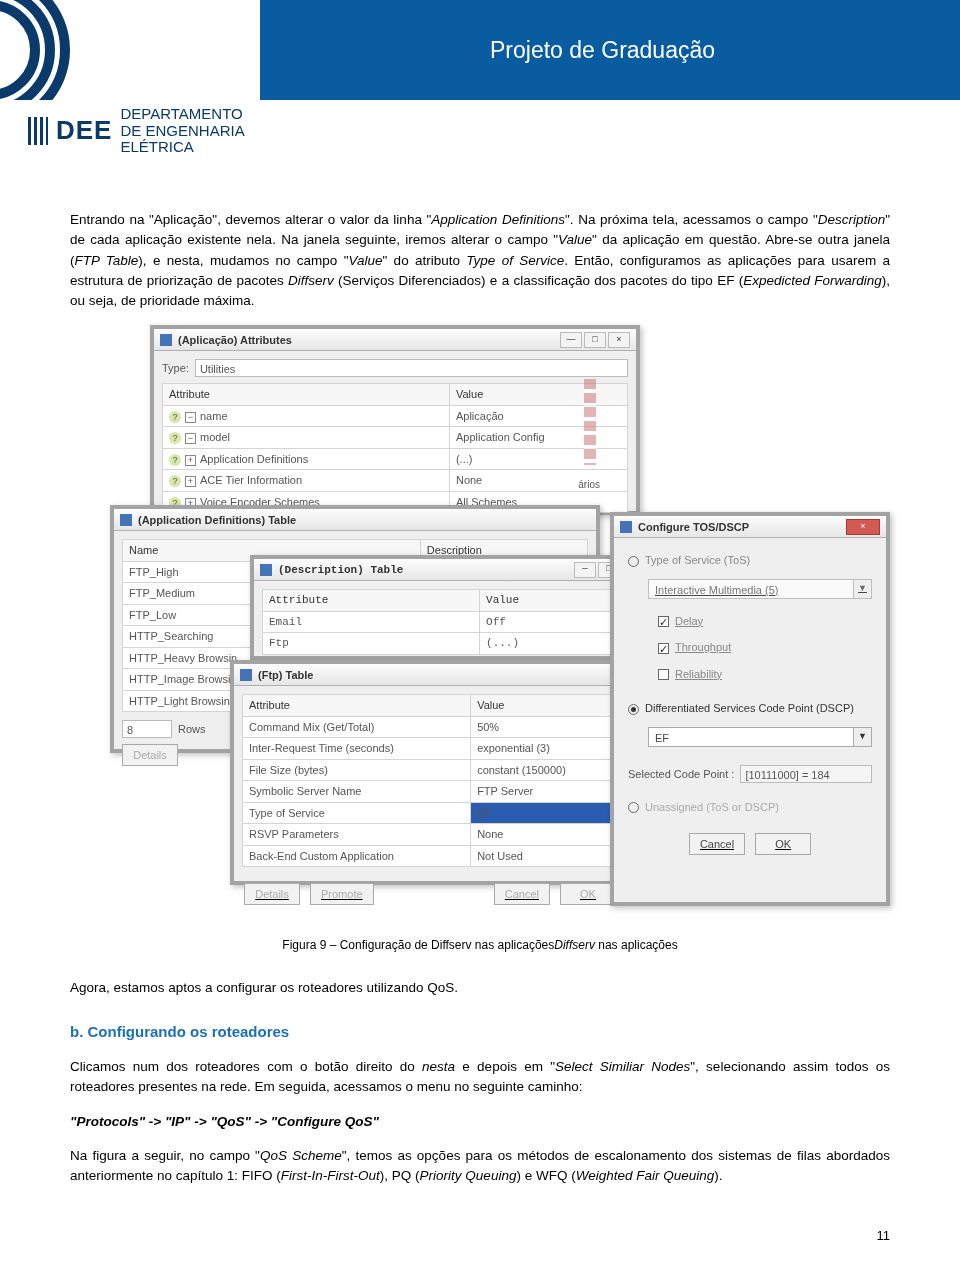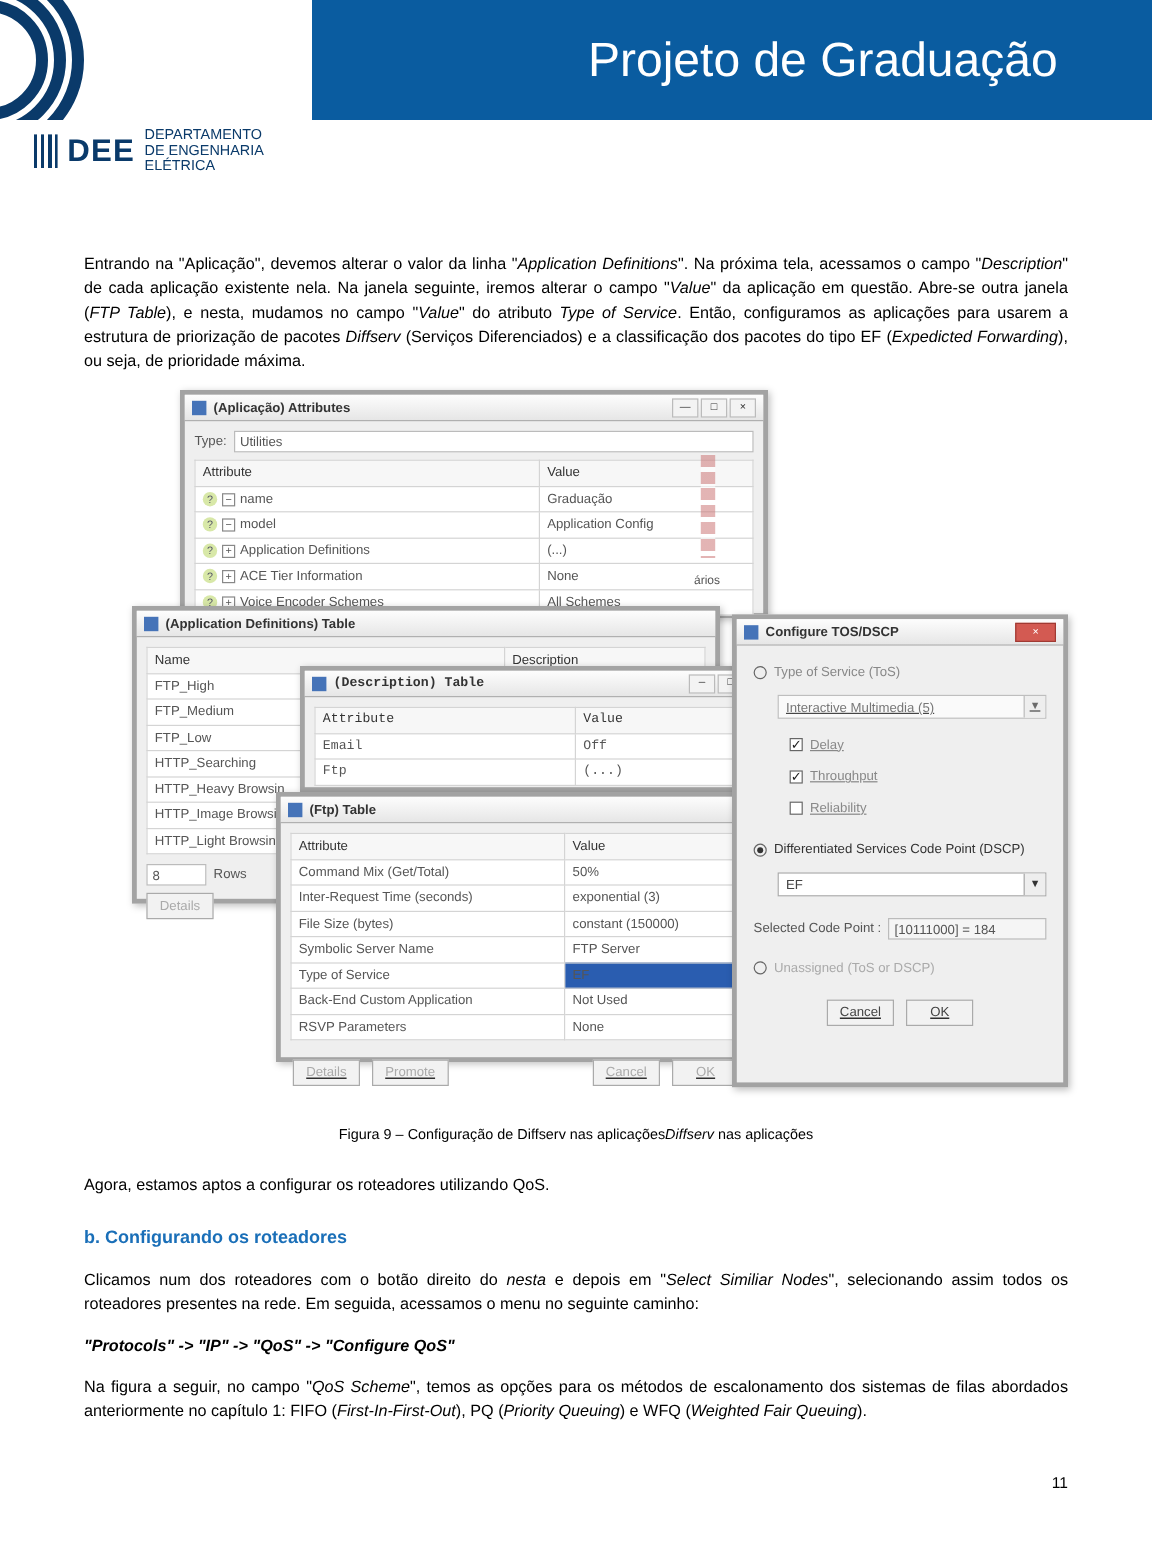--- a/index.html
+++ b/index.html
@@ -1,30 +1,30 @@
 <!DOCTYPE html>
 <html><head>
 <meta charset="utf-8">
 <style>
   * { box-sizing: border-box; margin: 0; padding: 0; }
   body { width: 960px; font-family: Verdana, Arial, sans-serif; background: #fff; color: #000; }
 
   
   .header-band { height: 100px; position: relative; }
-  .header-right { position: absolute; right: 0; top: 0; background: #0a5ca0; color: #fff; height: 100px; width: 700px; display: flex; align-items: center; padding-left: 230px; font-size: 40px; }
+  .header-right { position: absolute; right: 0; top: 0; background: #0a5ca0; color: #fff; height: 100px; width: 700px; display: flex; align-items: center; padding-left: 230px; font-size: 23px; }
   .header-arcs { position: absolute; left: 0; top: 0; width: 90px; height: 100px; overflow: hidden; }
   .arc { position: absolute; border: 10px solid #0a3a6a; border-radius: 50%; }
   .arc.a1 { width: 160px; height: 160px; left: -90px; top: -30px; }
   .arc.a2 { width: 130px; height: 130px; left: -75px; top: -15px; }
   .arc.a3 { width: 100px; height: 100px; left: -60px; top: 0px; }
 
   .dee-block { display: flex; align-items: center; gap: 8px; padding: 6px 0 0 28px; position: absolute; left: 0; top: 100px; }
   .dee-logo { font-size: 26px; font-weight: bold; color: #0a3a6a; letter-spacing: 1px; }
   .dee-bars { width: 20px; height: 28px; background: repeating-linear-gradient(90deg,#0a3a6a 0 3px,#fff 3px 6px); }
-  .dee-text { font-size: 12px; color: #0a3a6a; line-height: 1.1; }
+  .dee-text { font-size: 15px; color: #0a3a6a; line-height: 1.1; }
 
   .content { padding: 110px 70px 40px 70px; font-size: 13.5px; line-height: 1.5; text-align: justify; }
   .content p { margin-bottom: 14px; }
   .fig-caption { text-align: center; font-size: 12px; margin: 18px 0 24px; }
   .section-h { color: #1a6fb8; font-size: 15px; font-weight: bold; margin: 22px 0 14px; }
   .menu-path { font-style: italic; font-weight: bold; margin: 12px 0; }
   .pagenum { text-align: right; font-size: 13px; margin-top: 40px; }
 
   
   .figure { position: relative; width: 820px; height: 593px; margin: 14px auto 0; }
@@ -110,21 +110,21 @@
           <div class="field">Utilities</div>
         </div>
         <table class="data">
           <tbody>
               <tr>
                 <th>Attribute</th>
                 <th>Value</th>
               </tr>
           <tr>
                 <td><span class="q-icon">?</span><span class="tree-icon">−</span><span>name</span></td>
-                <td>Graduação</td>
+                <td>Aplicação</td>
               </tr>
           <tr>
                 <td><span class="q-icon">?</span><span class="tree-icon">−</span><span>model</span></td>
                 <td>Application Config</td>
               </tr>
           <tr>
                 <td><span class="q-icon">?</span><span class="tree-icon">+</span><span>Application Definitions</span></td>
                 <td class="link-like">(...)</td>
               </tr>
           <tr>
@@ -249,26 +249,26 @@
               </tr>
           <tr>
                 <td>Symbolic Server Name</td>
                 <td>FTP Server</td>
               </tr>
           <tr>
                 <td>Type of Service</td>
                 <td class="blue-sel">EF</td>
               </tr>
           <tr>
+                <td>RSVP Parameters</td>
+                <td>None</td>
+              </tr>
+          <tr>
                 <td>Back-End Custom Application</td>
                 <td>Not Used</td>
-              </tr>
-          <tr>
-                <td>RSVP Parameters</td>
-                <td>None</td>
               </tr>
         </tbody>
           </table>
       </div>
       <div class="btnrow">
         <span class="btn ghost">Details</span>
         <span class="btn ghost">Promote</span>
         <span class="btn ghost" style="margin-left:auto;">Cancel</span>
         <span class="btn ghost">OK</span>
       </div>

